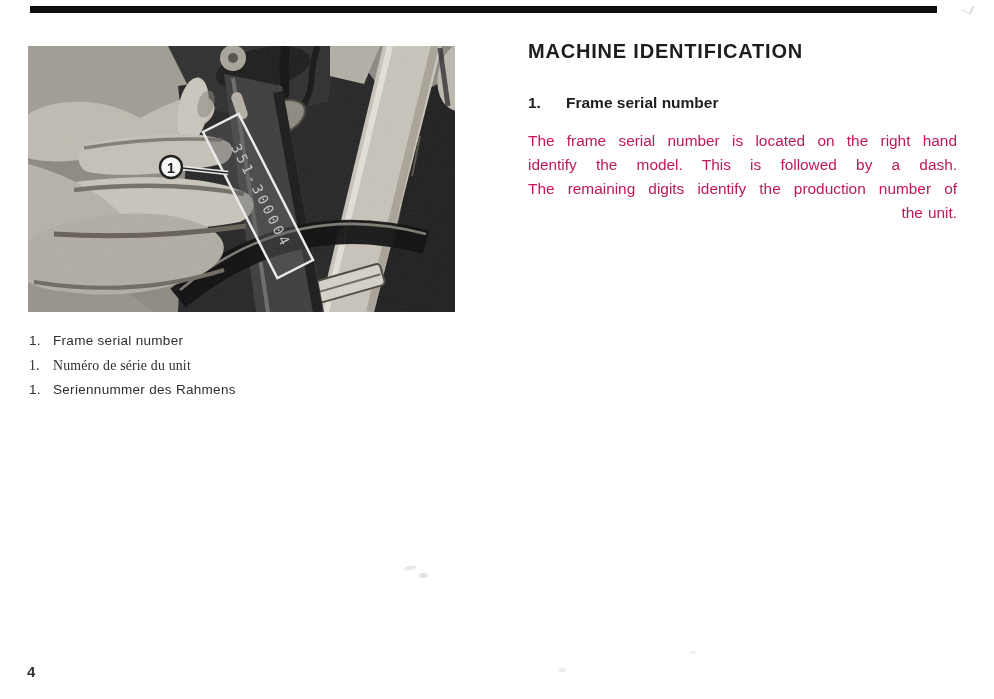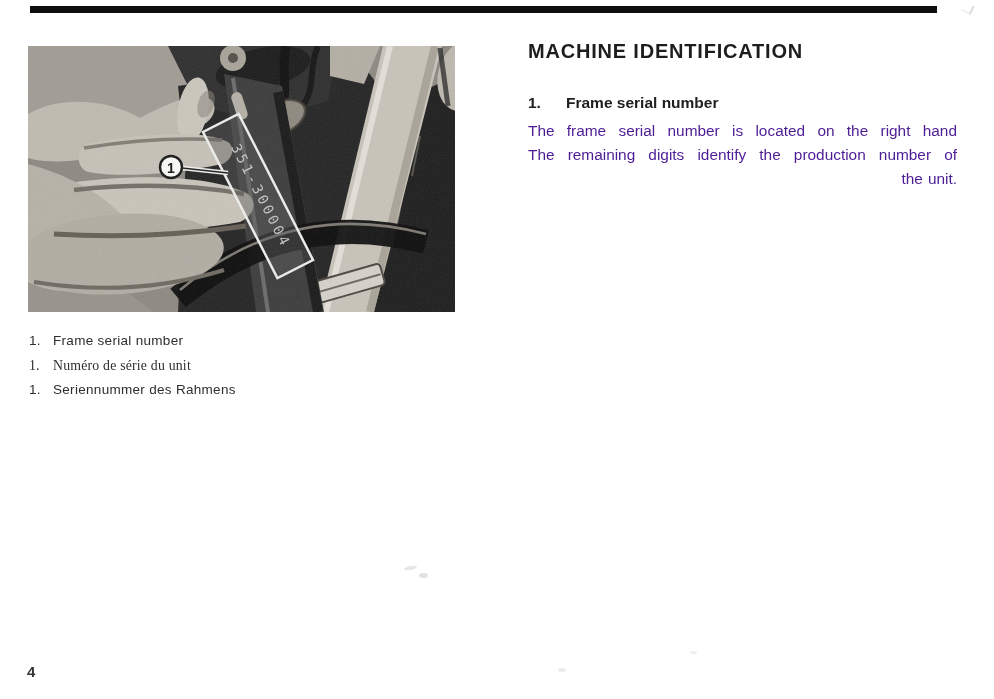--- a/index.html
+++ b/index.html
@@ -15,21 +15,21 @@
   .caption-list { position:absolute; left:29px; top:333px; }
   .caption-row { display:flex; align-items:baseline; line-height:15px; margin-bottom:9.5px;
                  font-size:13.5px; color:#2e2e2e; letter-spacing:0.3px; }
   .caption-num { width:24px; flex:0 0 24px; }
   .caption-row.serif { font-family:"Liberation Serif", serif; font-size:13.8px; letter-spacing:0.2px; }
 
   .right-col { position:absolute; left:528px; top:40px; width:429px; }
   .doc-title { font-size:20px; line-height:22px; font-weight:bold; letter-spacing:0.8px; color:#1d1d1d; }
   .section-heading { display:flex; margin-top:31px; font-size:15.5px; line-height:20px; font-weight:bold; color:#202020; }
   .section-num { width:38px; flex:0 0 38px; }
-  .body-text { margin-top:6px; font-size:15.4px; line-height:24px; color:#4c1d95; word-spacing:0.05em; }
+  .body-text { margin-top:16px; font-size:15.4px; line-height:24px; color:#be185d; word-spacing:0.05em; }
   .jline { text-align:justify; text-align-last:justify; }
   .lline { text-align:right; }
 
   .page-number { position:absolute; left:27px; top:663px; font-size:15px; font-weight:bold; color:#333; }
 
   .speck { position:absolute; border-radius:50%; }
   .speck.s1 { left:404px; top:566px; width:13px; height:4px; background:#e6e6e6; transform:rotate(-10deg); }
   .speck.s2 { left:419px; top:573px; width:9px;  height:5px; background:#e2e2e2; }
   .speck.s3 { left:558px; top:668px; width:8px;  height:4px; background:#ececec; }
   .speck.s4 { left:690px; top:651px; width:7px;  height:3px; background:#efefef; }
@@ -143,20 +143,21 @@
   </div>
 
   <div class="right-col">
     <div class="doc-title">MACHINE IDENTIFICATION</div>
     <div class="section-heading">
       <span class="section-num">1.</span>
       <span>Frame serial number</span>
     </div>
     <div class="body-text">
       <div class="jline">The frame serial number is located on the right hand</div>
+      <div class="jline">identify the model.  This is followed by a dash.</div>
       <div class="jline">The remaining digits identify the production number of</div>
       <div class="lline">the unit.</div>
     </div>
   </div>
 
   <div class="page-number">4</div>
 
   <div class="speck s1"></div>
   <div class="speck s2"></div>
   <div class="speck s3"></div>

